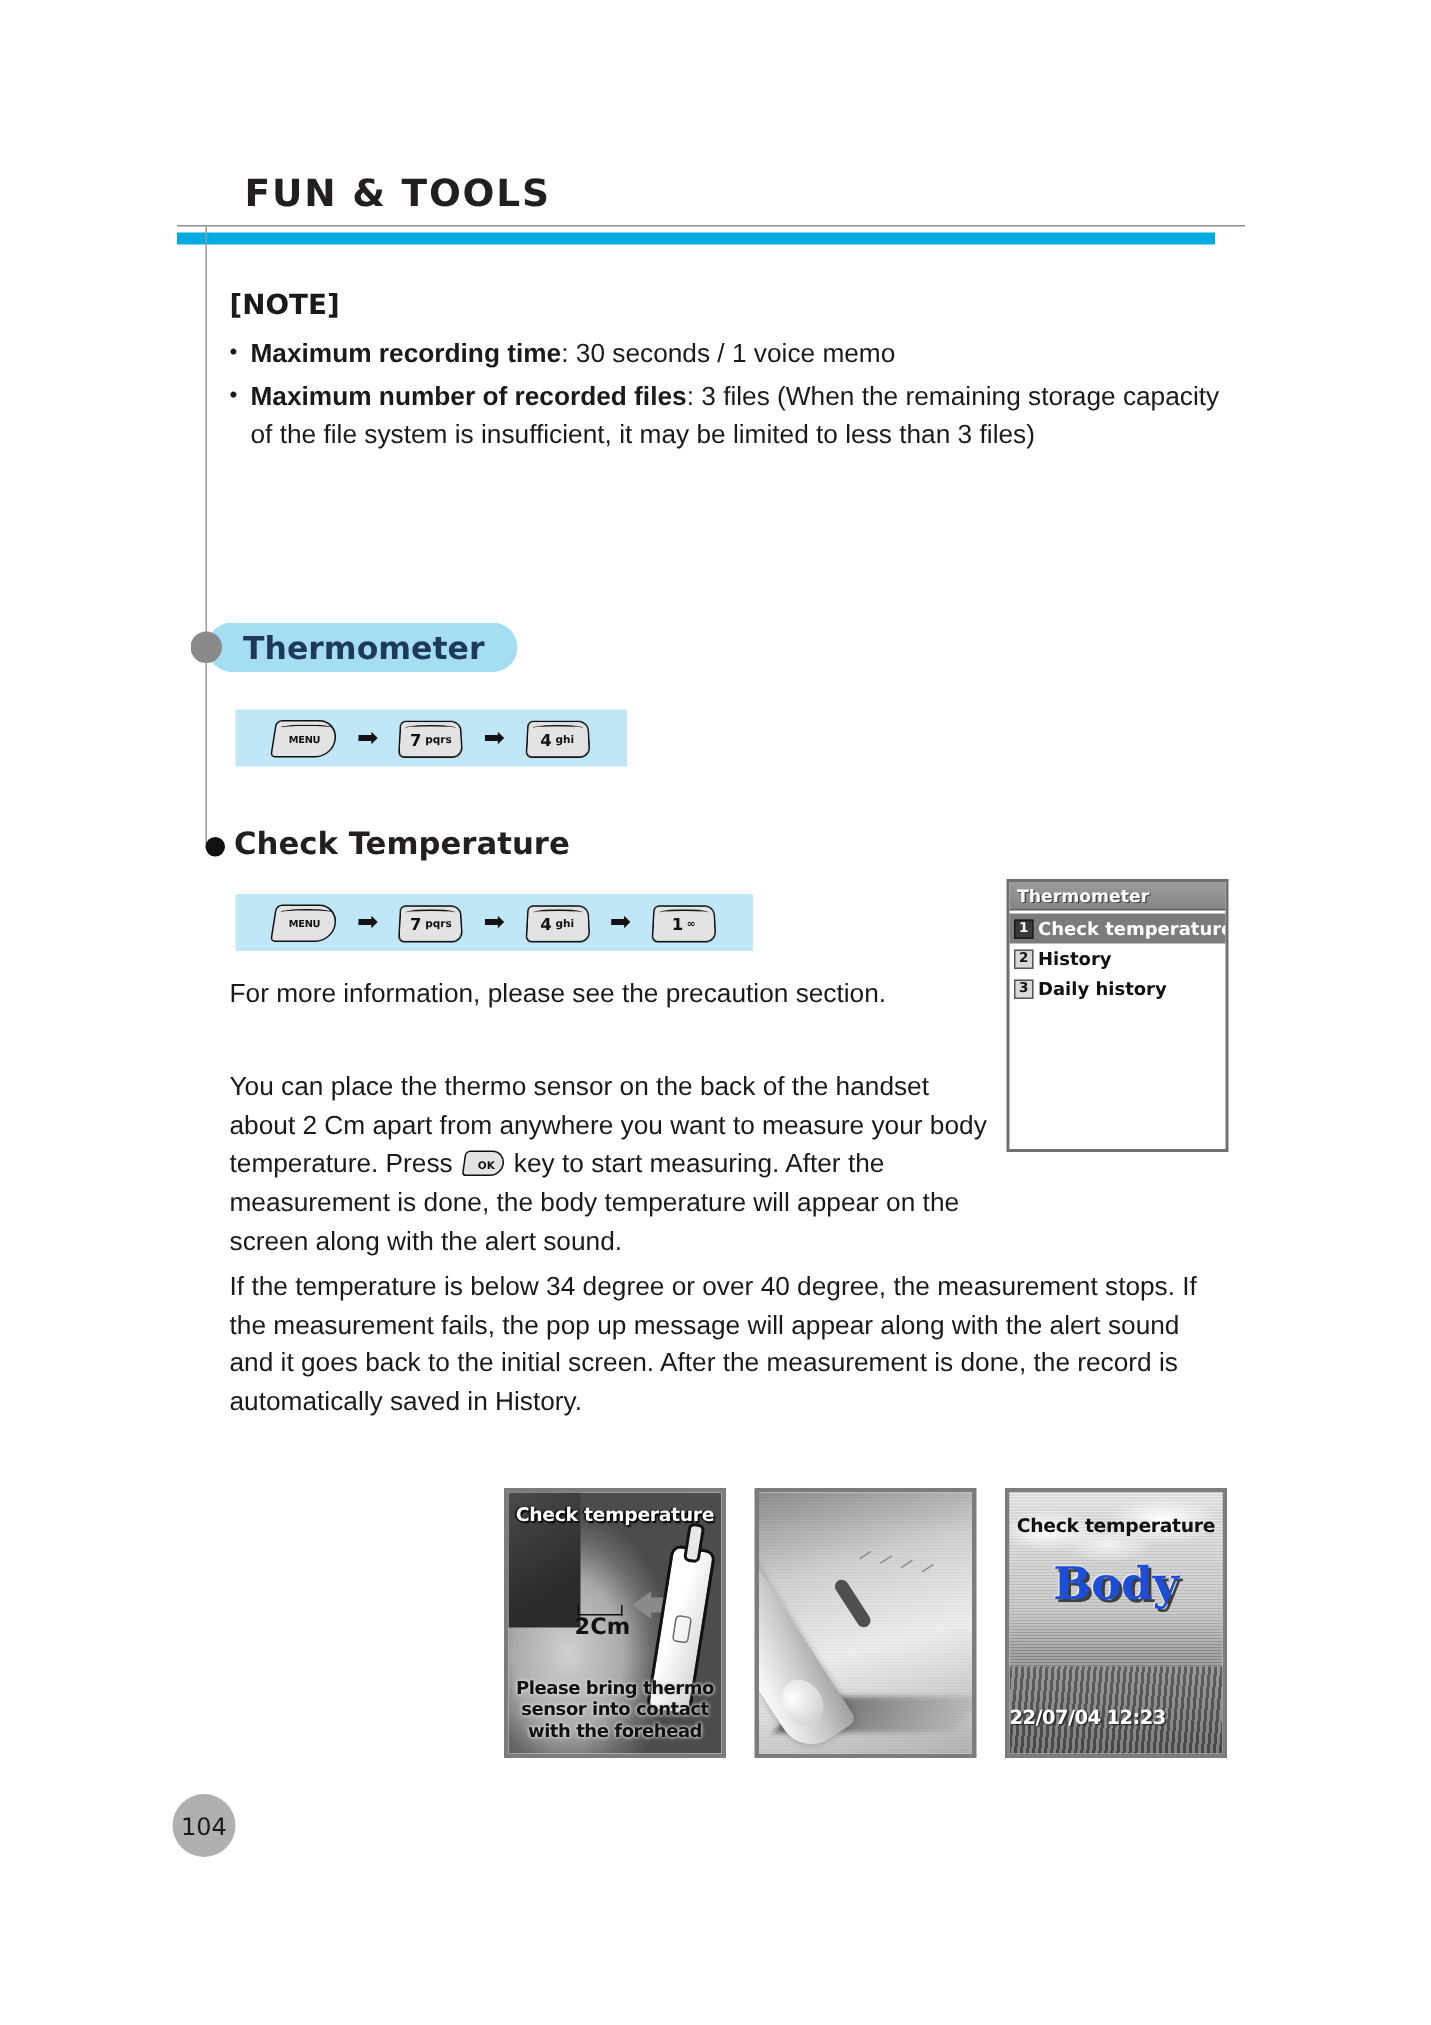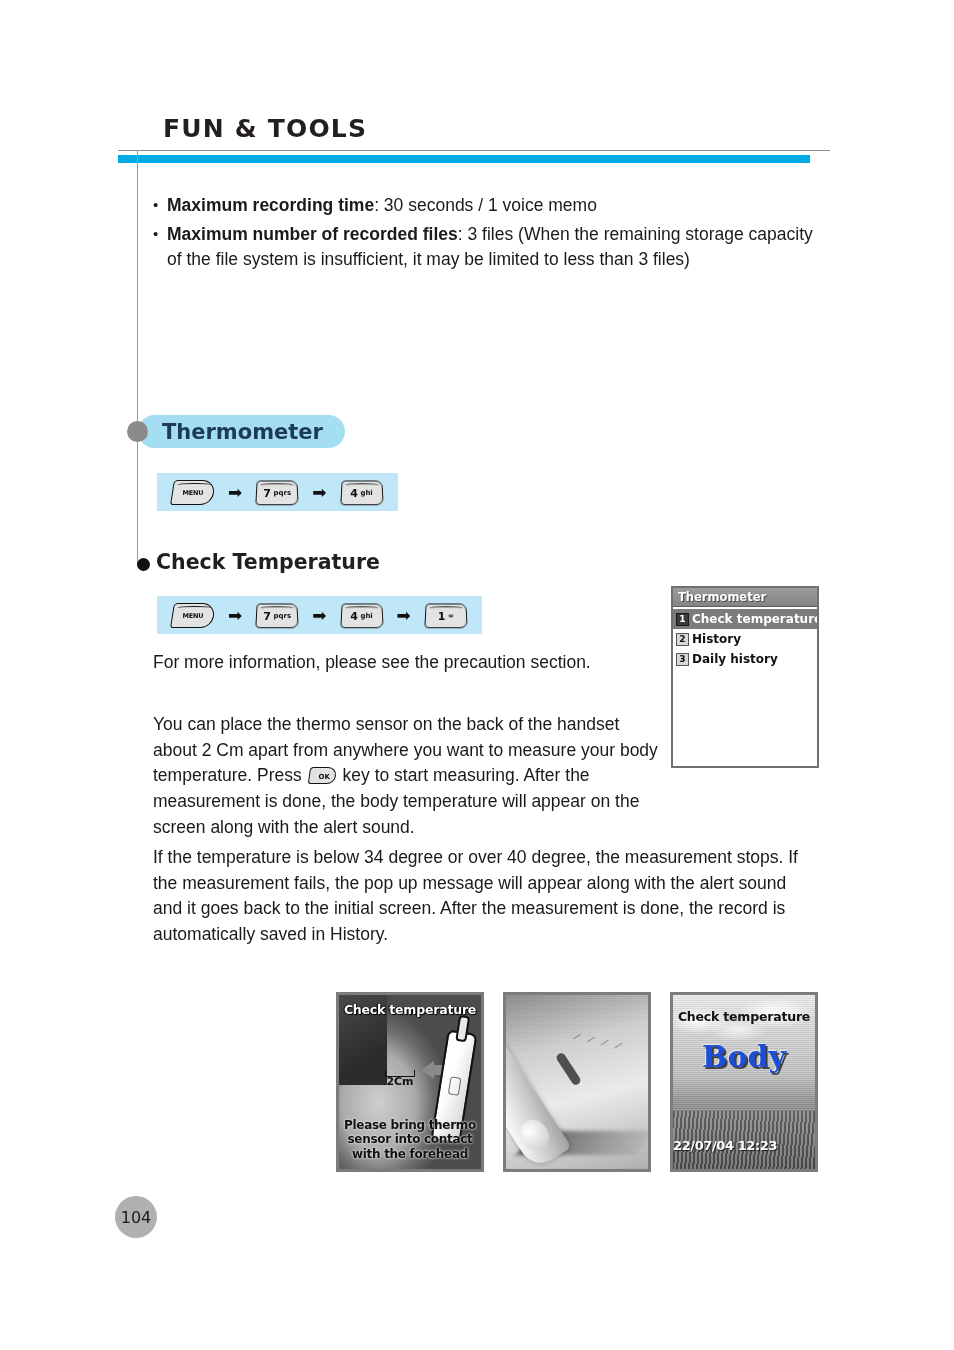--- a/index.html
+++ b/index.html
@@ -111,21 +111,21 @@
     font-weight: bold;
     color: #1d3a5c;
   }
 
   
   .keyrow {
     position: absolute;
     background: #bfe7f8;
     display: flex;
     align-items: center;
-    padding: 0 12px;
+    padding: 0 22px;
   }
   #keyrow-thermometer { left: 157px; top: 473px; height: 38px; }
   #keyrow-check       { left: 157px; top: 596px; height: 38px; }
 
   .key {
     position: relative;
     width: 42px;
     height: 25px;
     margin: 0 3px;
     flex: 0 0 auto;
@@ -364,21 +364,21 @@
     text-shadow: 0 0 2px #dcdcdc, 0 0 3px #dcdcdc;
     letter-spacing: -0.3px;
   }
   #fig1-dim {
     position: absolute;
     left: 44px;
     top: 80px;
     width: 34px;
     text-align: center;
     font-family: "DejaVu Sans", sans-serif;
-    font-size: 11px;
+    font-size: 15px;
     font-weight: bold;
     color: #111;
   }
   #fig1-dim::before {
     content: "";
     position: absolute;
     left: 2px; right: 2px; top: -5px;
     height: 6px;
     border-left: 1.5px solid #111;
     border-right: 1.5px solid #111;
@@ -604,20 +604,21 @@
 </style>
 </head>
 <body>
 
 <div id="page-header">FUN &amp; TOOLS</div>
 <div id="header-rule"></div>
 <div id="header-bar"></div>
 <div id="left-rule"></div>
 
 <div id="note-block">
+  <div class="note-title">[NOTE]</div>
 
   <div class="note-item">
     <span class="note-bullet">•</span>
     <span class="note-text"><b>Maximum recording time</b><span>: 30 seconds / 1 voice memo</span></span>
   </div>
 
   <div class="note-item">
     <span class="note-bullet">•</span>
     <span class="note-text"><b>Maximum number of recorded files</b><span>: 3 files (When the remaining storage capacity of the file system is insufficient, it may be limited to less than 3 files)</span></span>
   </div>

